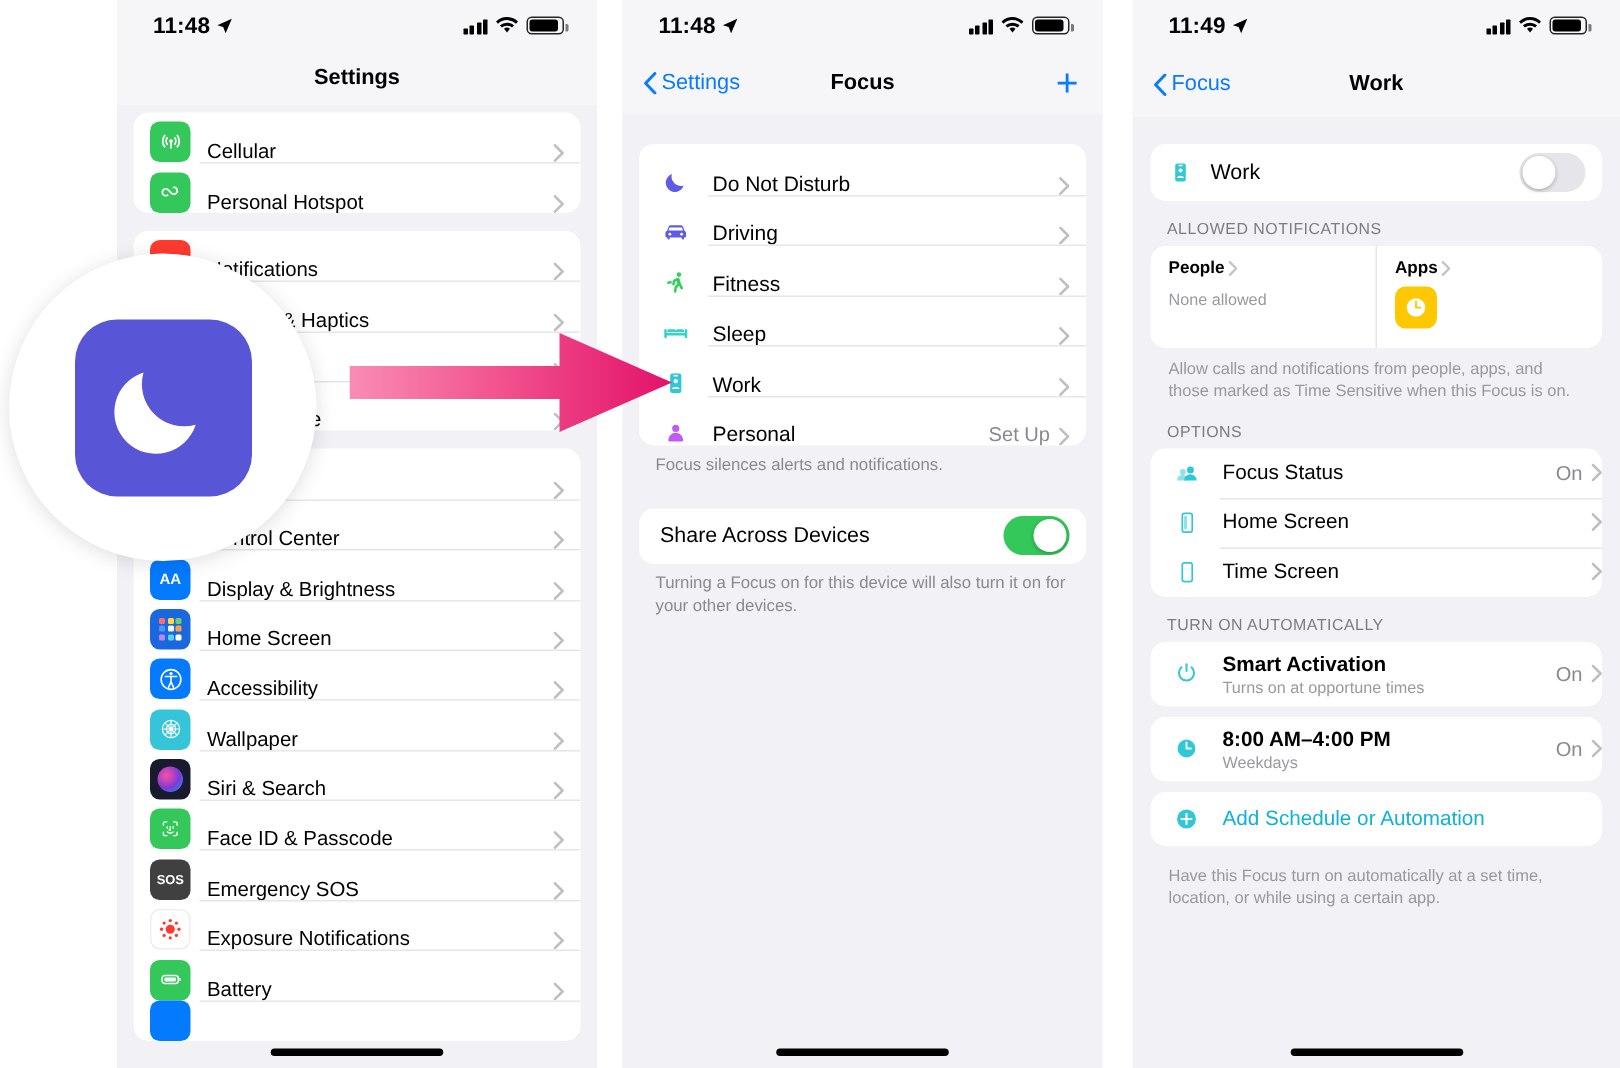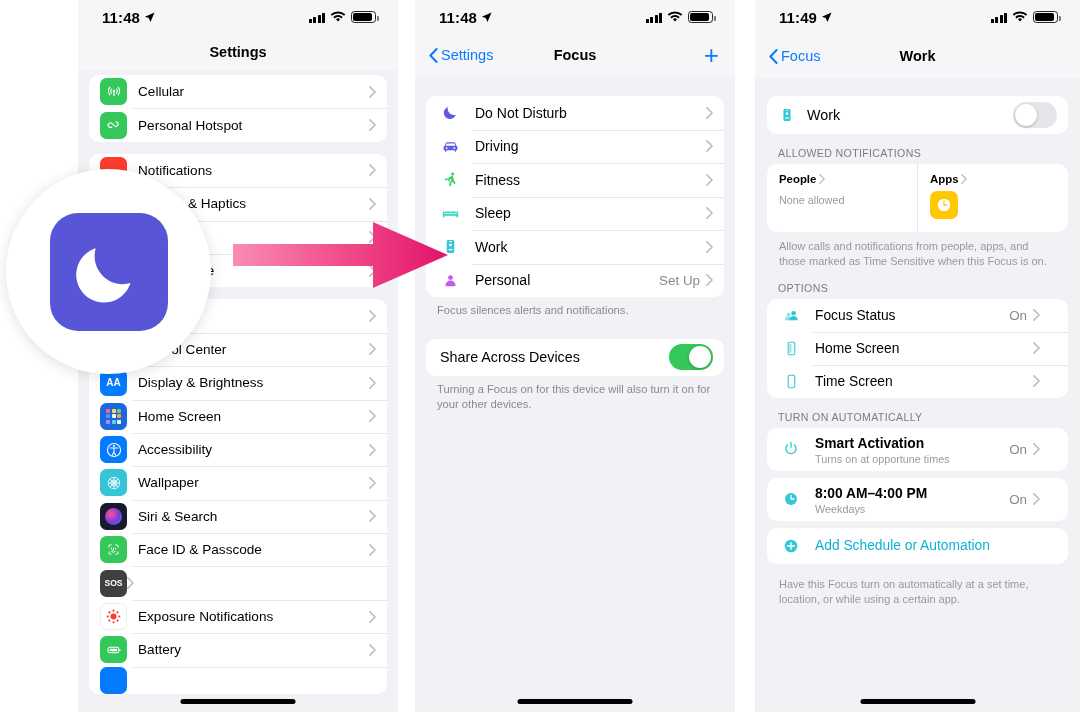--- a/index.html
+++ b/index.html
@@ -75,21 +75,21 @@
   }
   .chev-l { width:9px; height:15px; }
   .card {
     background:#fff;
     border-radius:10px;
     margin:0 11px;
     overflow:hidden;
   }
   .row {
     display:flex;
-    align-items:center;
+    align-items:flex-end;
     min-height:33px;
     padding:0 11px 0 11px;
     position:relative;
   }
   .row + .row::before {
     content:"";
     position:absolute; left:44px; right:0; top:0;
     height:1px; background:#e6e6ea;
   }
   .row .ico { width:27px; height:27px; border-radius:6.5px; flex:none;
@@ -130,21 +130,21 @@
   #phone3 .card { margin:0 12px; }
   .allowed { display:flex; background:#fff; border-radius:10px; margin:0 12px; overflow:hidden; }
   .allowed .half { flex:1; padding:9px 12px 13px 12px; min-height:62px; }
   .allowed .half + .half { border-left:1px solid #e6e6ea; }
   .allowed .cap { font-size:11.4px; font-weight:bold; color:#000;
                   display:flex; align-items:center; gap:3px; }
   .allowed .cap .chev { opacity:.3; width:6px; height:10px; }
   .allowed .sub { font-size:10.8px; color:#9a9a9e; margin-top:9px; }
   .appicon { width:28px; height:28px; border-radius:7px; background:#ffc800;
              margin-top:6px; display:flex; align-items:center; justify-content:center; }
-  .r3 { display:flex; align-items:center; min-height:33px; padding:0 28px 0 13px; position:relative; }
+  .r3 { display:flex; align-items:center; min-height:33px; padding:0 0 0 13px; position:relative; }
   .r3 + .r3::before { content:""; position:absolute; left:46px; right:0; top:0; height:1px; background:#e6e6ea; }
   .r3 .sico { width:22px; flex:none; display:flex; align-items:center; justify-content:center; }
   .r3 .txt { margin-left:13px; flex:1; }
   .r3 .t1 { font-size:13.8px; color:#000; }
   .r3 .t2 { font-size:10.8px; color:#9a9a9e; margin-top:1px; }
   .r3 .val { font-size:13.4px; color:#8a8a8e; margin-right:6px; }
   .r3.tall { min-height:43px; }
   .r3 .link { font-size:13.8px; color:#0fb2d6; margin-left:13px; }
   .r3 .del  { font-size:13.8px; color:#ff6257; }
   .note3 { font-size:11px; color:#98989d; line-height:1.35; margin:7px 24px 0 24px; }
@@ -355,20 +355,21 @@
               </g>
             </svg>
         </span>
         <span class="lbl">Face ID &amp; Passcode</span>
         <svg class="chev" viewBox="0 0 8 14">
             <path d="M1 1l6 6-6 6" stroke="#3c3c43" stroke-width="2" fill="none" stroke-linecap="round" stroke-linejoin="round"></path>
           </svg>
       </div>
       <div class="row">
         <span class="ico" style="background:#404040;color:#fff;font-size:8.6px;font-weight:bold">SOS</span>
+        <span class="lbl">Emergency SOS</span>
         <svg class="chev" viewBox="0 0 8 14">
             <path d="M1 1l6 6-6 6" stroke="#3c3c43" stroke-width="2" fill="none" stroke-linecap="round" stroke-linejoin="round"></path>
           </svg>
       </div>
       <div class="row">
         <span class="ico" style="background:#fff;border:1px solid #eee">
           <svg viewBox="0 0 20 20" width="19" height="19">
               <circle cx="10" cy="10" r="3.2" fill="#ff3b30"></circle>
               <g fill="#ff3b30">
                 <circle cx="10" cy="3.9" r="1.15"></circle>

